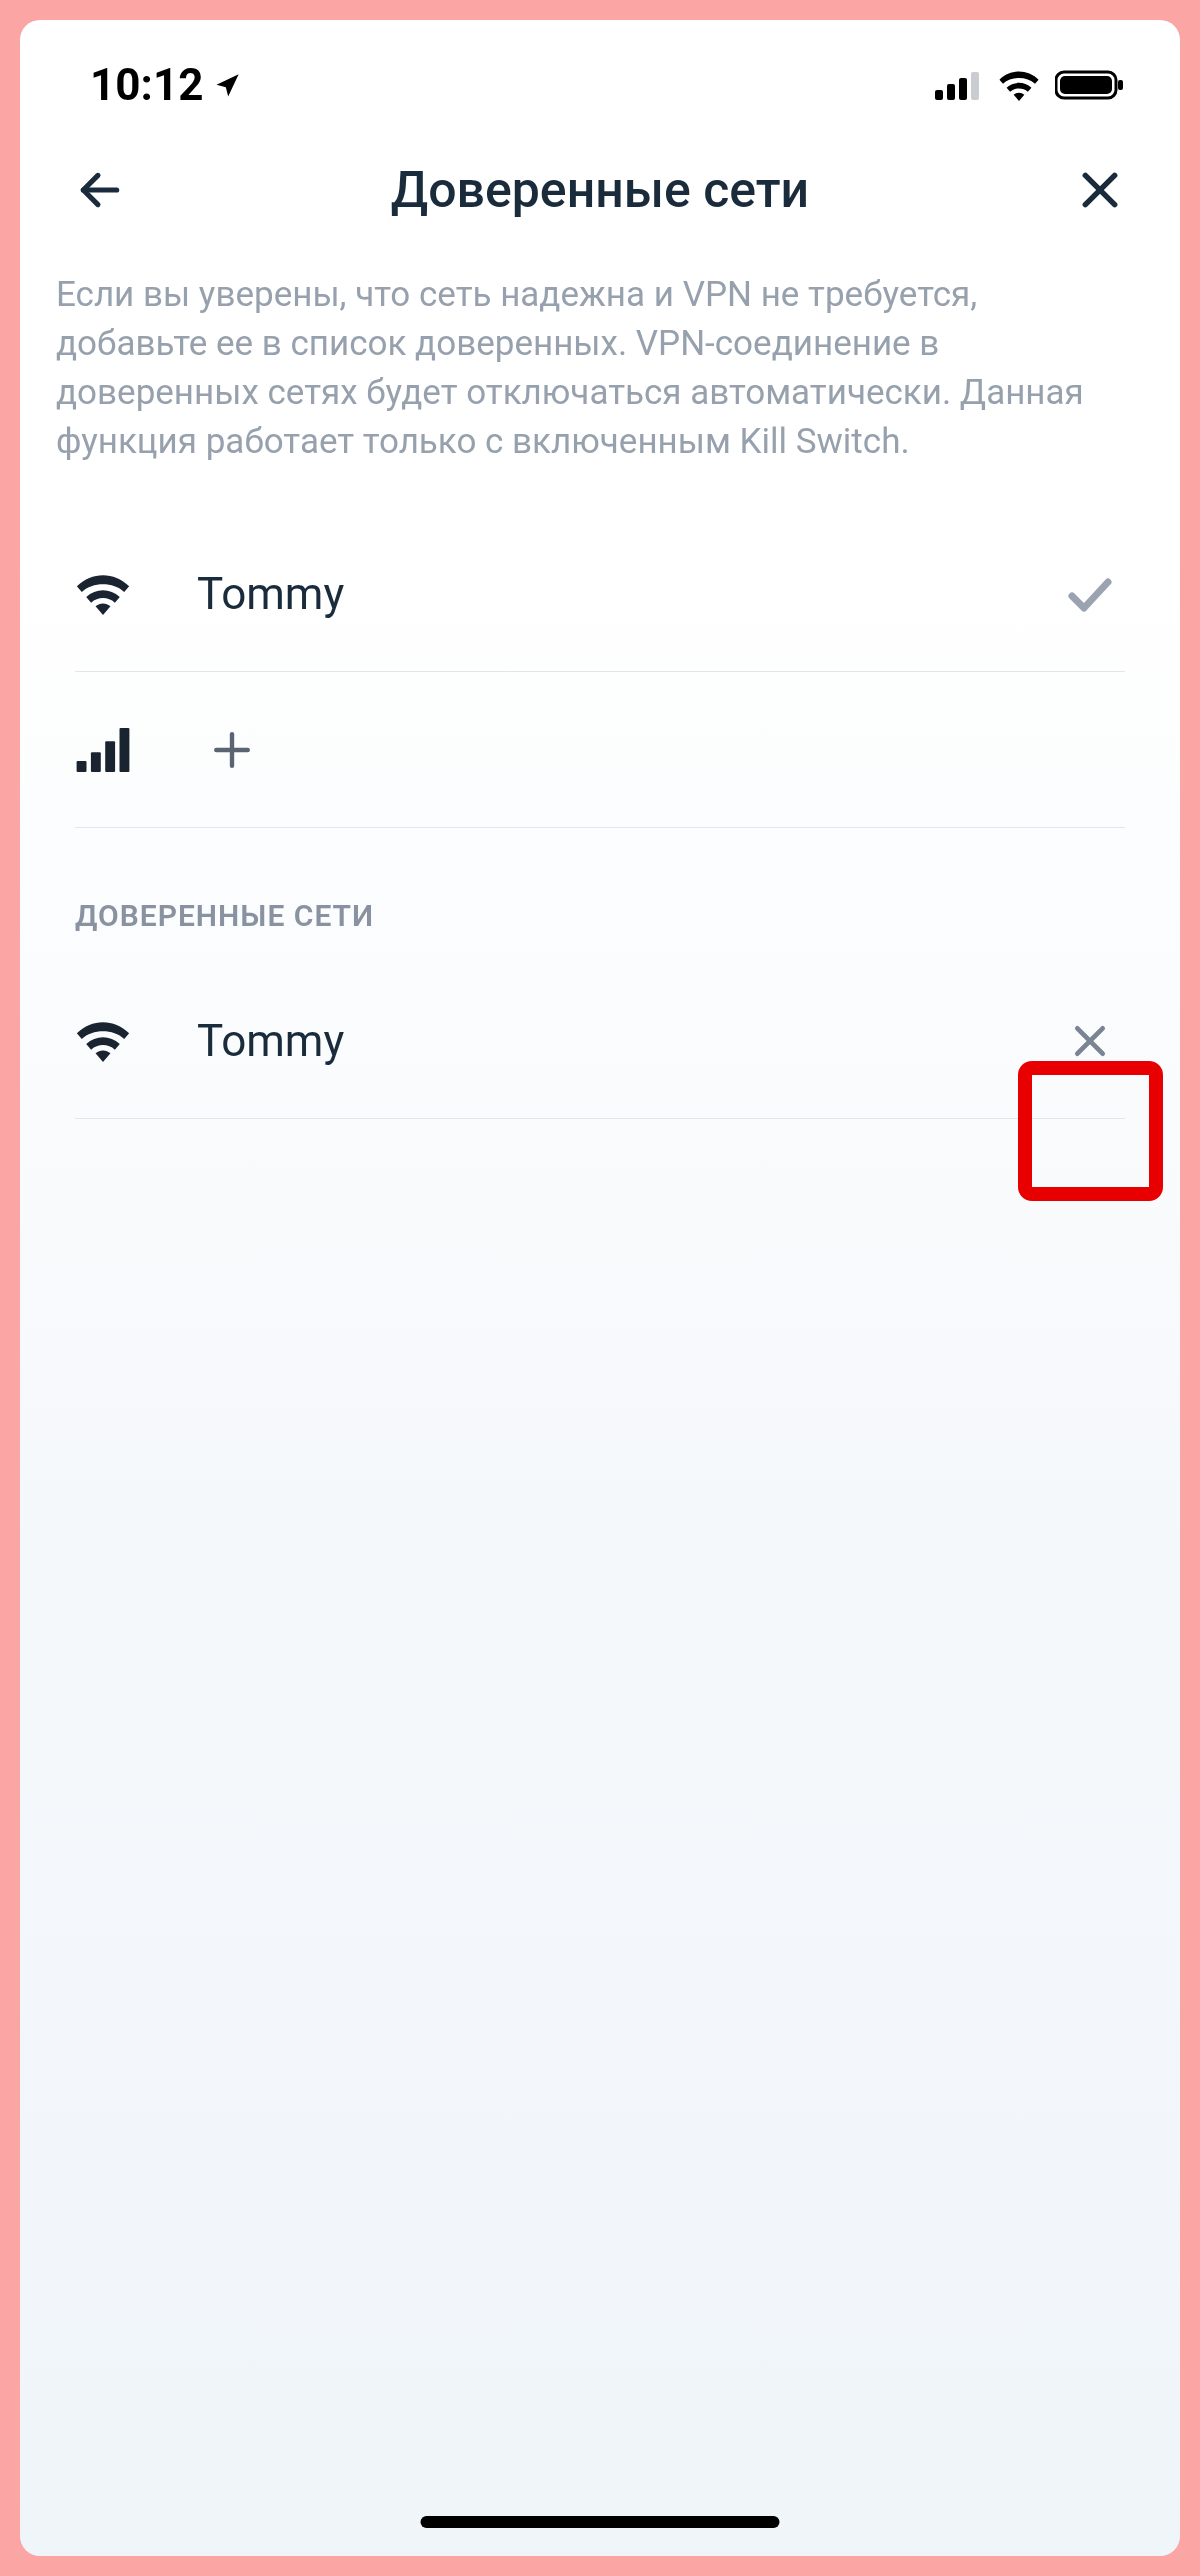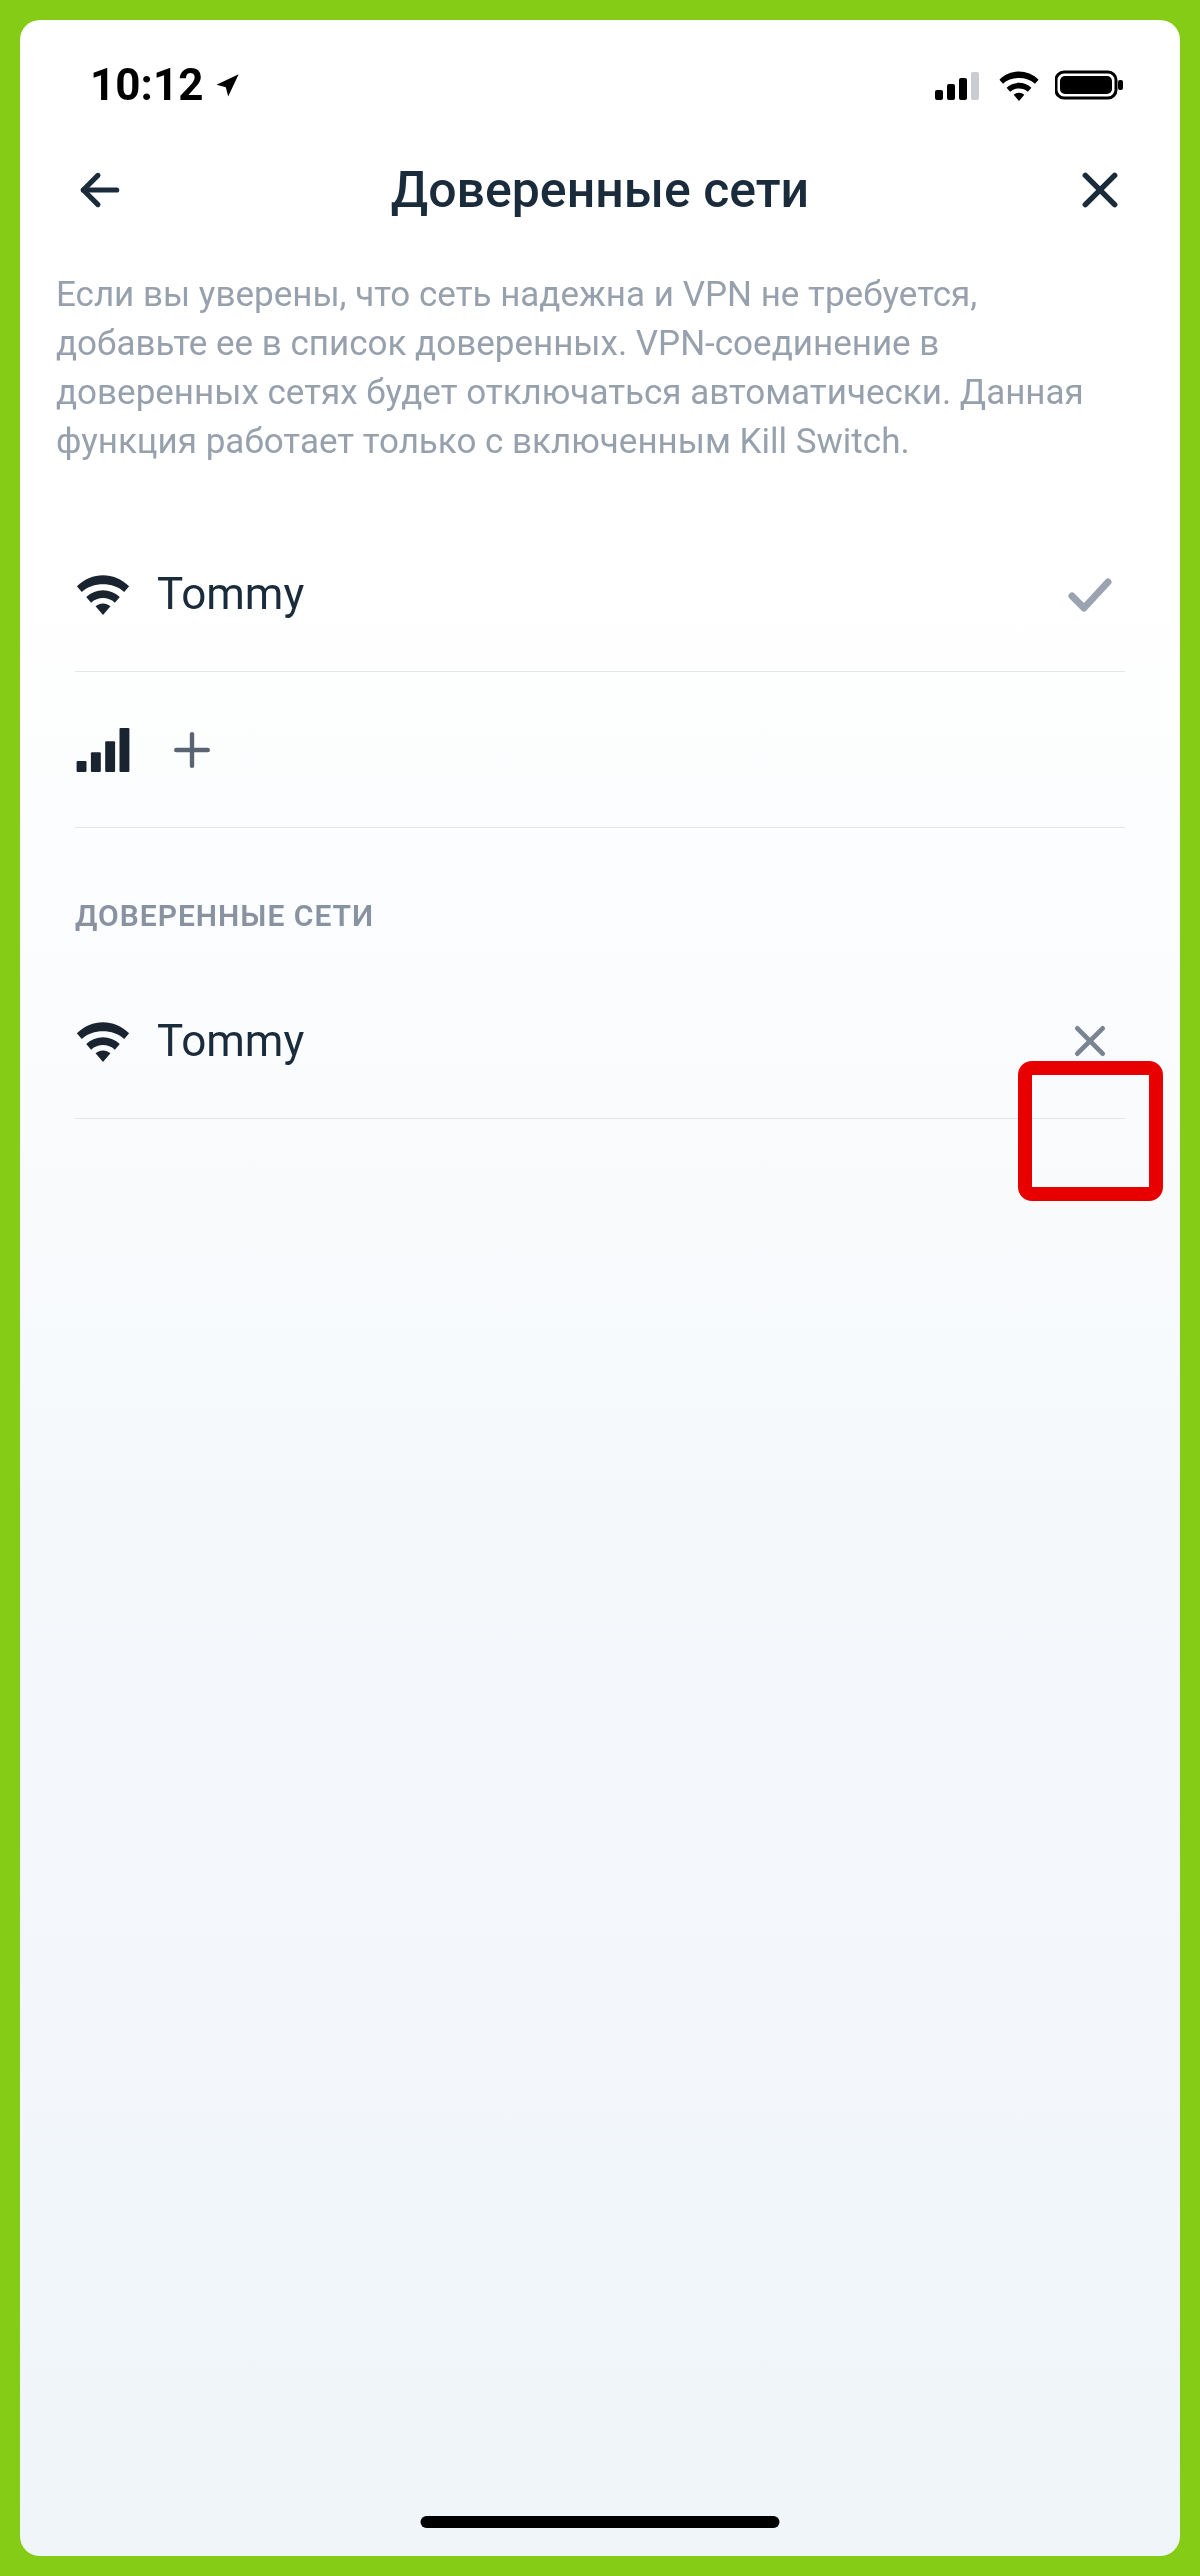--- a/index.html
+++ b/index.html
@@ -7,21 +7,21 @@
   body {
     font-family: -apple-system, BlinkMacSystemFont, "Segoe UI", Roboto, Helvetica, Arial, sans-serif;
     background: #000;
     display: flex;
     align-items: center;
     justify-content: center;
   }
   .device-frame {
     width: 1200px;
     height: 2576px;
-    background: #84cc16;
+    background: #fca5a5;
     padding: 20px;
   }
   .screen {
     width: 100%;
     height: 100%;
     background: linear-gradient(180deg, #ffffff 0%, #ffffff 20%, #f5f8fb 60%, #f0f5fa 100%);
     border-radius: 20px;
     position: relative;
     overflow: hidden;
   }
@@ -89,21 +89,21 @@
     color: #8892a0;
   }
 
   
   .list { padding: 0 55px; }
   .list-row {
     display: flex;
     align-items: center;
     height: 156px;
     border-bottom: 1.5px solid #e2e6eb;
-    gap: 22px;
+    gap: 62px;
   }
   .row-icon {
     width: 60px;
     display: flex;
     align-items: center;
     justify-content: flex-start;
     color: #1a2330;
   }
   .row-label {
     flex: 1;

